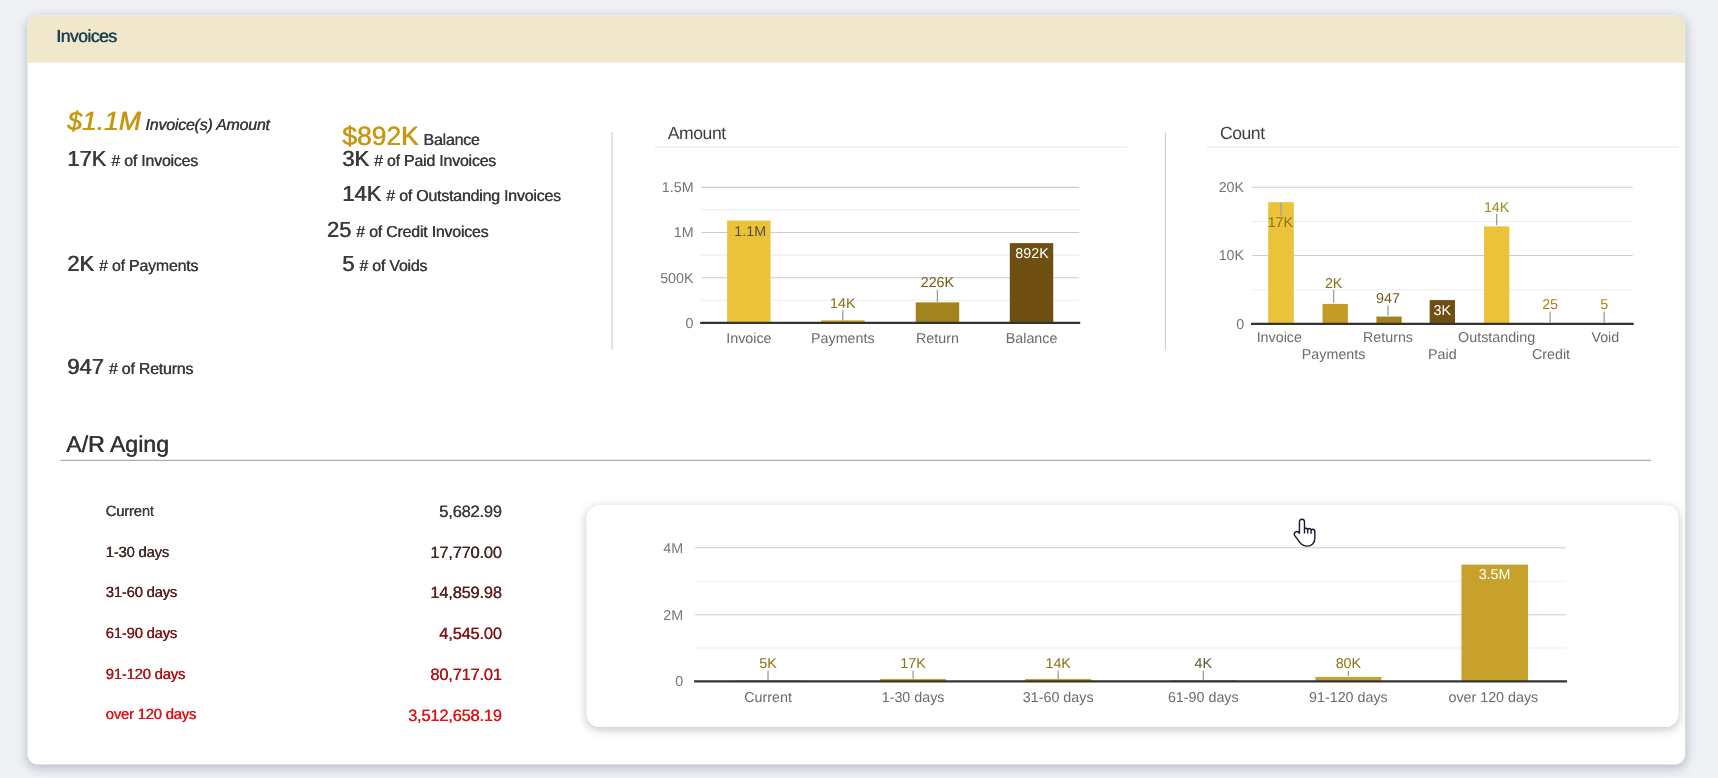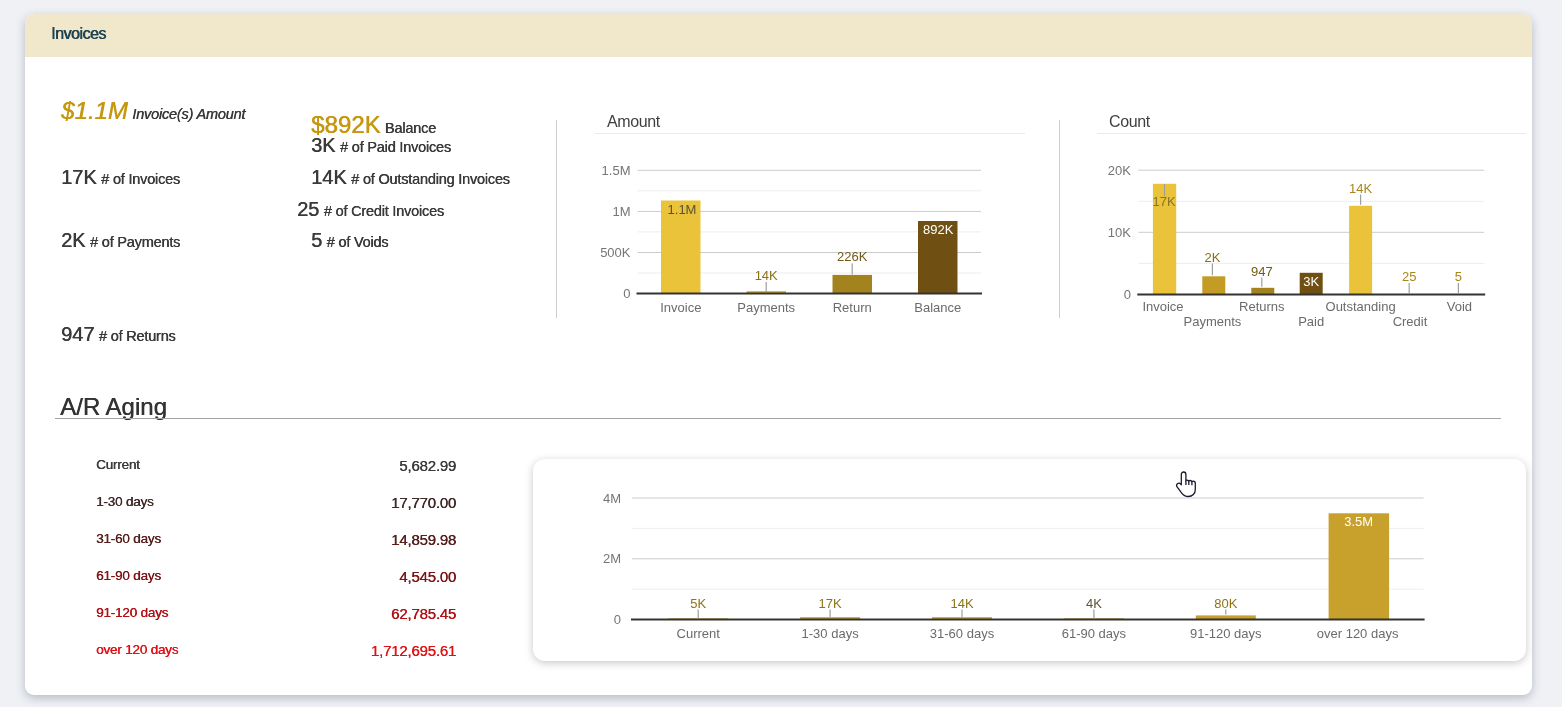--- a/index.html
+++ b/index.html
@@ -7,35 +7,35 @@
 #card{position:absolute;left:25px;top:14px;width:1507px;height:681px;background:#ffffff;border-radius:9px;box-shadow:0 3px 10px rgba(110,120,140,.45);}
 #hdr{position:absolute;left:25px;top:14px;width:1507px;height:42.5px;background:#f1e8cb;border-radius:9px 9px 0 0;}
 #hdrtxt{position:absolute;left:51px;top:25px;font-size:16px;letter-spacing:-0.5px;font-weight:400;color:#1d4353;text-shadow:0.6px 0 0 #1d4353;}
 .stat{position:absolute;white-space:nowrap;line-height:1;}
 .big{font-size:24px;font-weight:400;color:#c6970f;text-shadow:0.6px 0 0 #c6970f;}
 .mid{font-size:20px;font-weight:400;color:#3a3a3a;text-shadow:0.5px 0 0 #3a3a3a;}
 .lbl{font-size:14.5px;letter-spacing:-0.2px;font-weight:400;color:#3a3a3a;text-shadow:0.4px 0 0 #3a3a3a;}
 .vline{position:absolute;width:1px;background:#cfcfcf;}
 .hline{position:absolute;height:1px;}
 .ctitle{position:absolute;font-size:16px;letter-spacing:-0.4px;color:#3f3f3f;white-space:nowrap;}
-#aging-title{position:absolute;left:60px;top:393px;font-size:24px;font-weight:400;color:#333333;text-shadow:0.5px 0 0 #333333;}
+#aging-title{position:absolute;left:60px;top:393px;font-size:21px;font-weight:400;color:#333333;text-shadow:0.5px 0 0 #333333;}
 .arow{position:absolute;font-size:13.5px;letter-spacing:-0.2px;font-weight:400;white-space:nowrap;text-shadow:0.4px 0 0 currentColor;}
 .aval{position:absolute;font-size:15px;letter-spacing:-0.2px;font-weight:400;text-align:right;width:160px;text-shadow:0.4px 0 0 currentColor;}
 #subcard{position:absolute;left:533px;top:459px;width:993px;height:202px;background:#ffffff;border-radius:12px;box-shadow:0 2px 9px rgba(0,0,0,.22);}
 svg text{font-family:"Liberation Sans",sans-serif;}
 </style>
 </head>
 <body>
 <div id="page">
   <div id="card"></div>
   <div id="hdr"></div>
   <div id="hdrtxt">Invoices</div>
 
   <div class="stat" style="left:61px;top:99px;font-style:italic;"><span class="big">$1.1M</span> <span class="lbl">Invoice(s) Amount</span></div>
-  <div class="stat" style="left:61px;top:135px;margin-top:32px;"><span class="mid">17K</span> <span class="lbl"># of Invoices</span></div>
+  <div class="stat" style="left:61px;top:135px;"><span class="mid">17K</span> <span class="lbl"># of Invoices</span></div>
   <div class="stat" style="left:61px;top:230px;"><span class="mid">2K</span> <span class="lbl"># of Payments</span></div>
   <div class="stat" style="left:61px;top:324px;"><span class="mid">947</span> <span class="lbl"># of Returns</span></div>
 
   <div class="stat" style="left:311px;top:113px;"><span class="big">$892K</span> <span class="lbl">Balance</span></div>
   <div class="stat" style="left:311px;top:135px;"><span class="mid">3K</span> <span class="lbl"># of Paid Invoices</span></div>
   <div class="stat" style="left:311px;top:167px;"><span class="mid">14K</span> <span class="lbl"># of Outstanding Invoices</span></div>
   <div class="stat" style="left:297px;top:199px;"><span class="mid">25</span> <span class="lbl"># of Credit Invoices</span></div>
   <div class="stat" style="left:311px;top:230px;"><span class="mid">5</span> <span class="lbl"># of Voids</span></div>
 
   <div class="vline" style="left:556px;top:120px;height:198px;"></div>
@@ -127,23 +127,23 @@
 
   <div class="arow" style="left:96px;top:457px;color:#3b3b3b;">Current</div>
   <div class="aval" style="left:296px;top:457px;color:#3b3b3b;">5,682.99</div>
   <div class="arow" style="left:96px;top:494px;color:#402a28;">1-30 days</div>
   <div class="aval" style="left:296px;top:494px;color:#402a28;">17,770.00</div>
   <div class="arow" style="left:96px;top:531px;color:#55201d;">31-60 days</div>
   <div class="aval" style="left:296px;top:531px;color:#55201d;">14,859.98</div>
   <div class="arow" style="left:96px;top:568px;color:#7c1415;">61-90 days</div>
   <div class="aval" style="left:296px;top:568px;color:#7c1415;">4,545.00</div>
   <div class="arow" style="left:96px;top:605px;color:#b01115;">91-120 days</div>
-  <div class="aval" style="left:296px;top:605px;color:#b01115;">62,785.45</div>
+  <div class="aval" style="left:296px;top:605px;color:#b01115;">80,717.01</div>
   <div class="arow" style="left:96px;top:642px;color:#e21115;">over 120 days</div>
-  <div class="aval" style="left:296px;top:642px;color:#e21115;">1,712,695.61</div>
+  <div class="aval" style="left:296px;top:642px;color:#e21115;">3,512,658.19</div>
 
   <div id="subcard"></div>
   <svg style="position:absolute;left:560px;top:485px;" width="950" height="165" viewBox="560 485 950 165">
     <line x1="632" y1="498" x2="1423.6" y2="498" stroke="#cccccc"></line>
     <line x1="632" y1="528.4" x2="1423.6" y2="528.4" stroke="#ededed"></line>
     <line x1="632" y1="558.8" x2="1423.6" y2="558.8" stroke="#cccccc"></line>
     <line x1="632" y1="589.1" x2="1423.6" y2="589.1" stroke="#ededed"></line>
 
     <rect x="668.2" y="618.4" width="60" height="1" fill="#c7a12b"></rect>
     <rect x="800.1" y="617.2" width="60" height="2.2" fill="#c7a12b"></rect>

